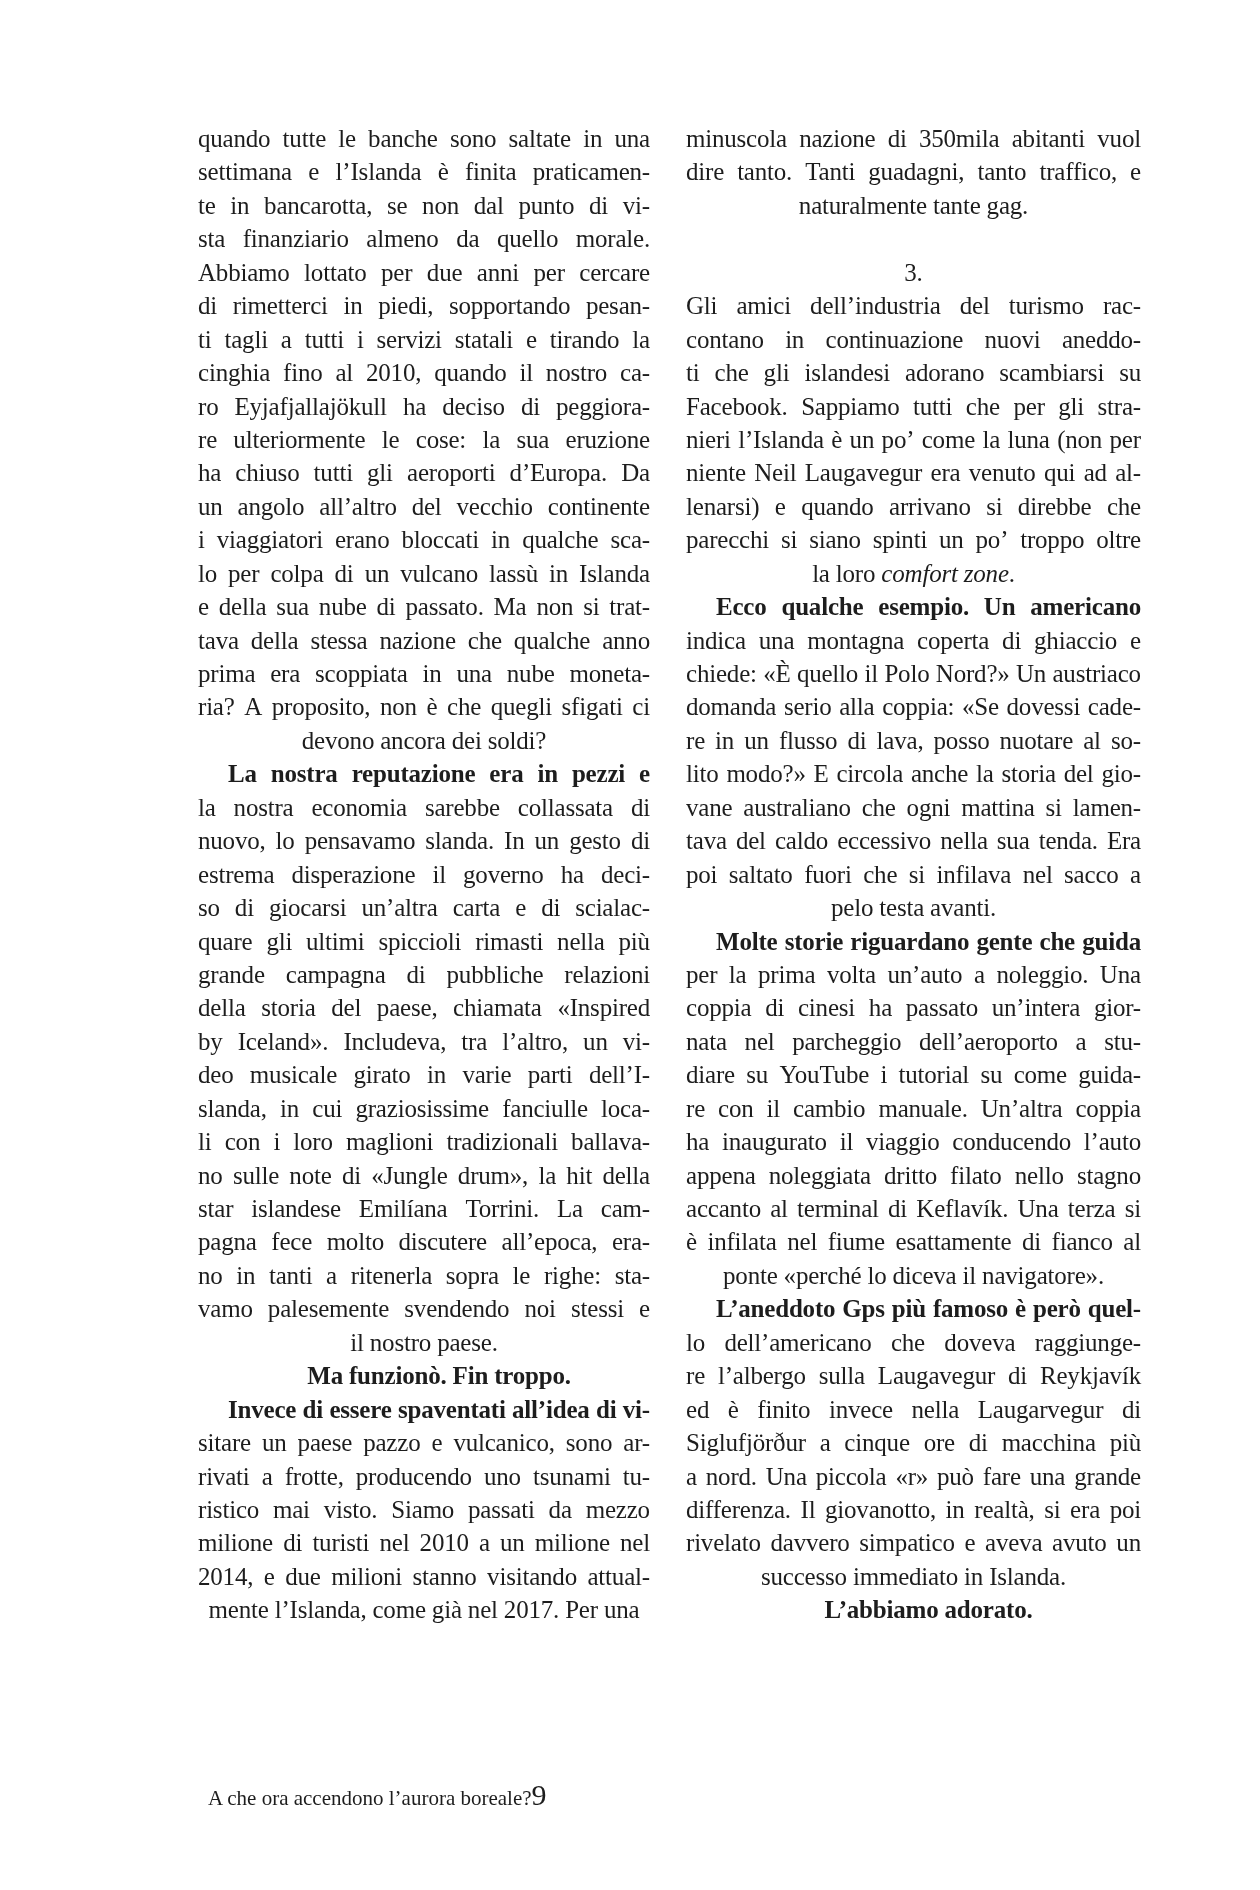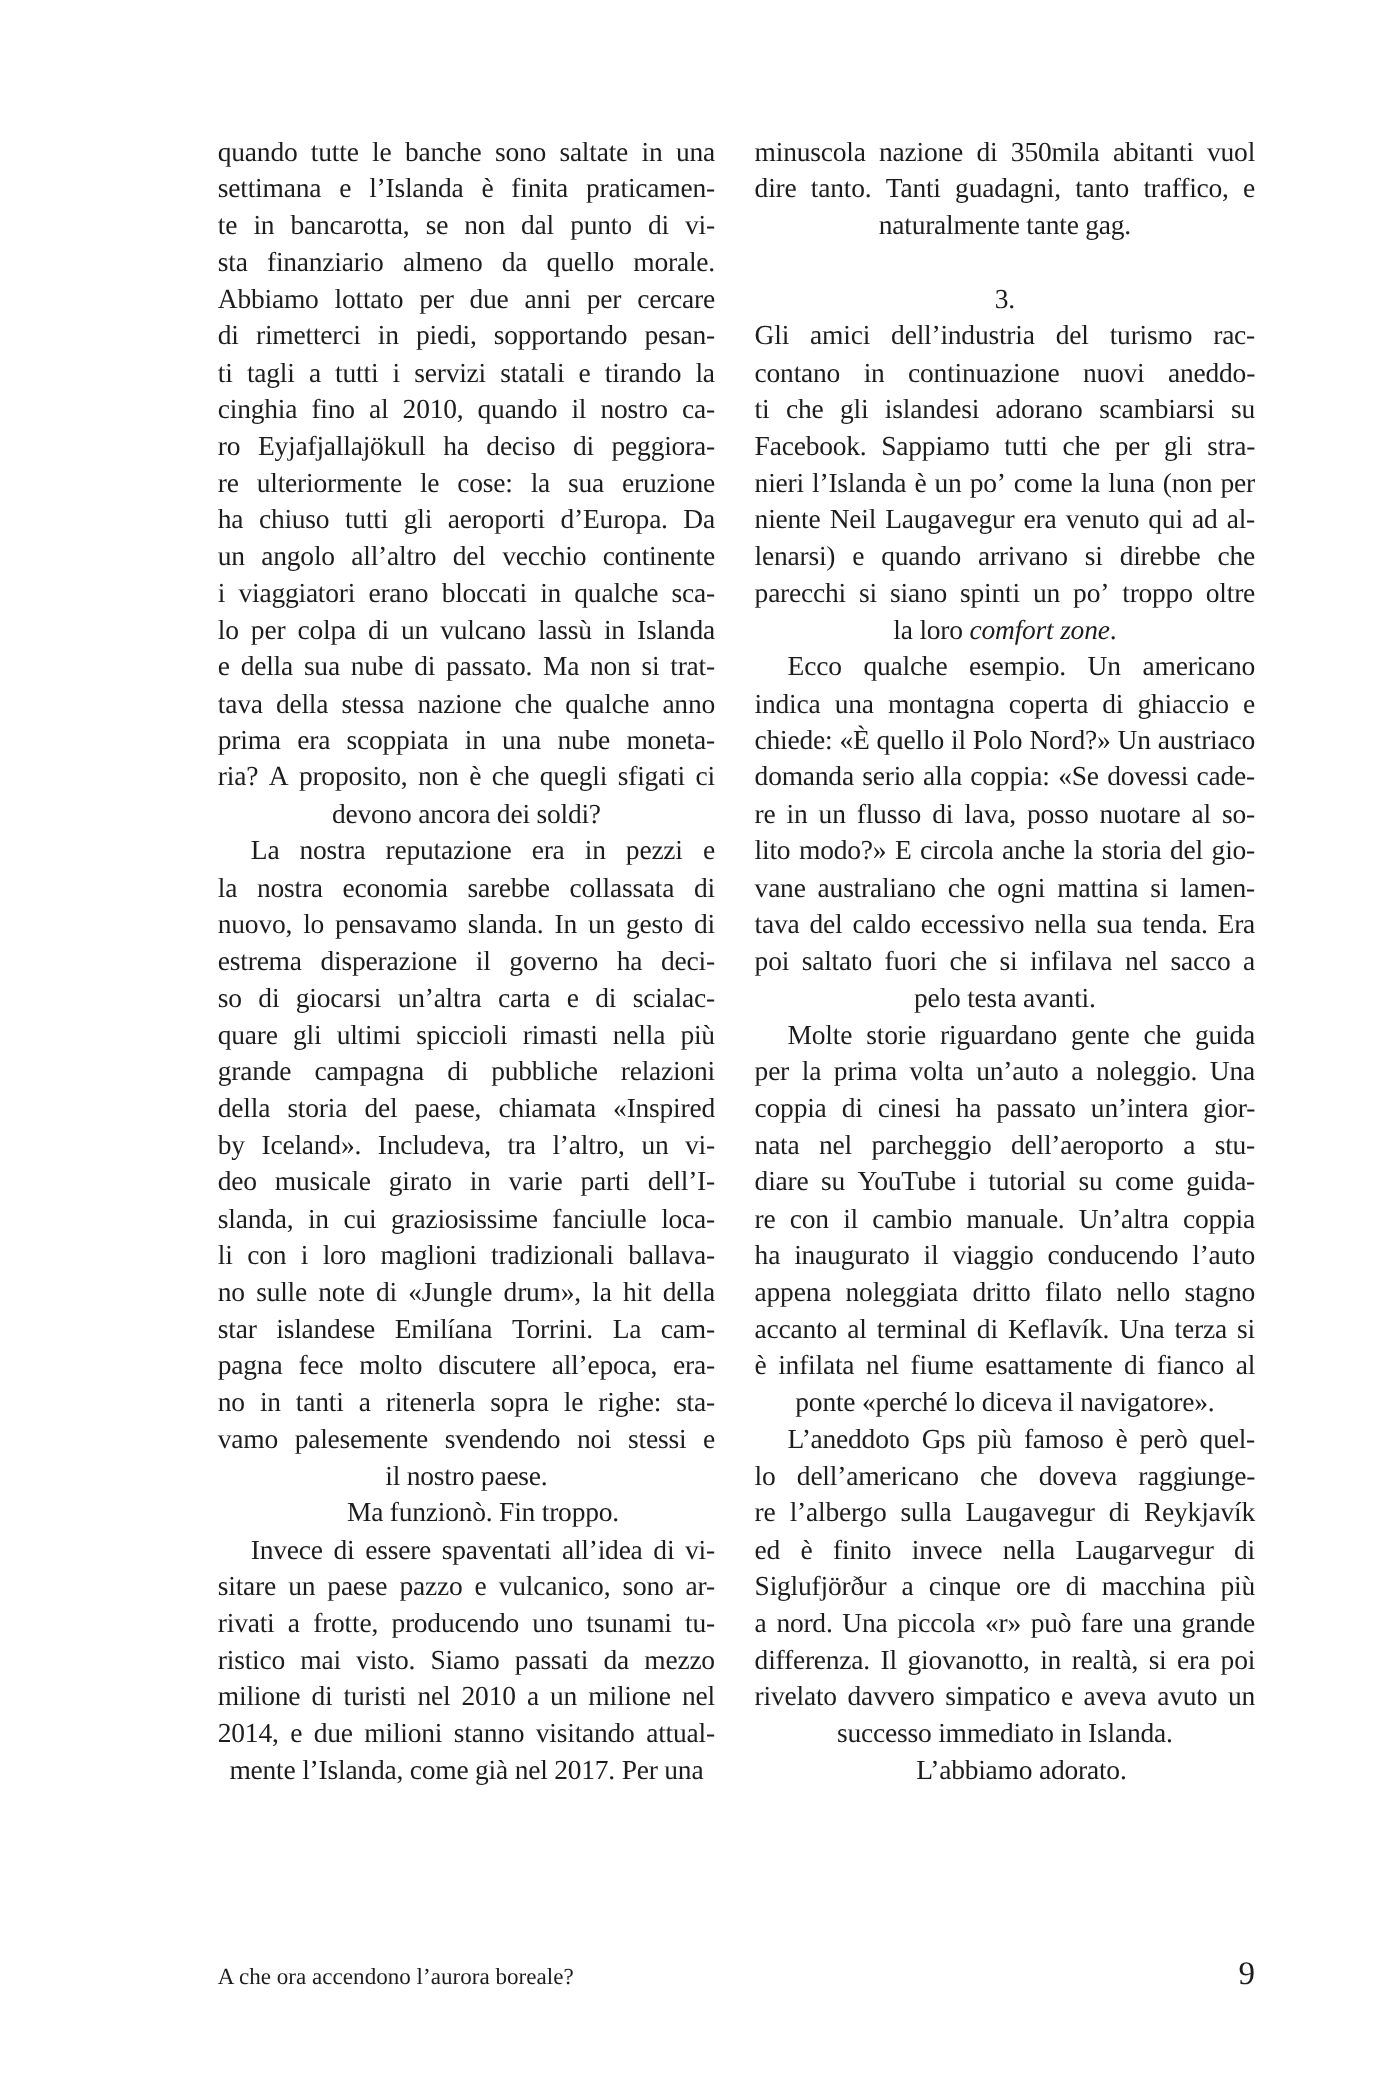--- a/index.html
+++ b/index.html
@@ -17,25 +17,25 @@
   .col-right{width:455px;}
   .para{margin:0;}
   .line{
     height:33.45px;line-height:33.45px;
     font-size:25px;letter-spacing:-0.2px;
     white-space:nowrap;
   }
   .line.just{
     display:flex;justify-content:space-between;white-space:normal;
   }
-  .line.indent{padding-left:30px;}
+  .line.indent{padding-left:30px;font-weight:bold;}
   .line em{font-style:italic;margin-top:32px;}
   .page-footer{
-    position:absolute;left:198px;top:1778px;width:943px;
-    display:flex;justify-content:space-between;align-items:baseline;
+    position:absolute;left:208px;top:1778px;width:943px;
+    display:flex;align-items:baseline;
   }
   .running-title{font-size:21px;letter-spacing:0;}
   .page-num{font-size:30px;}
 </style>
 </head>
 <body>
 
 <div class="page">
 
   <main class="text-area">

